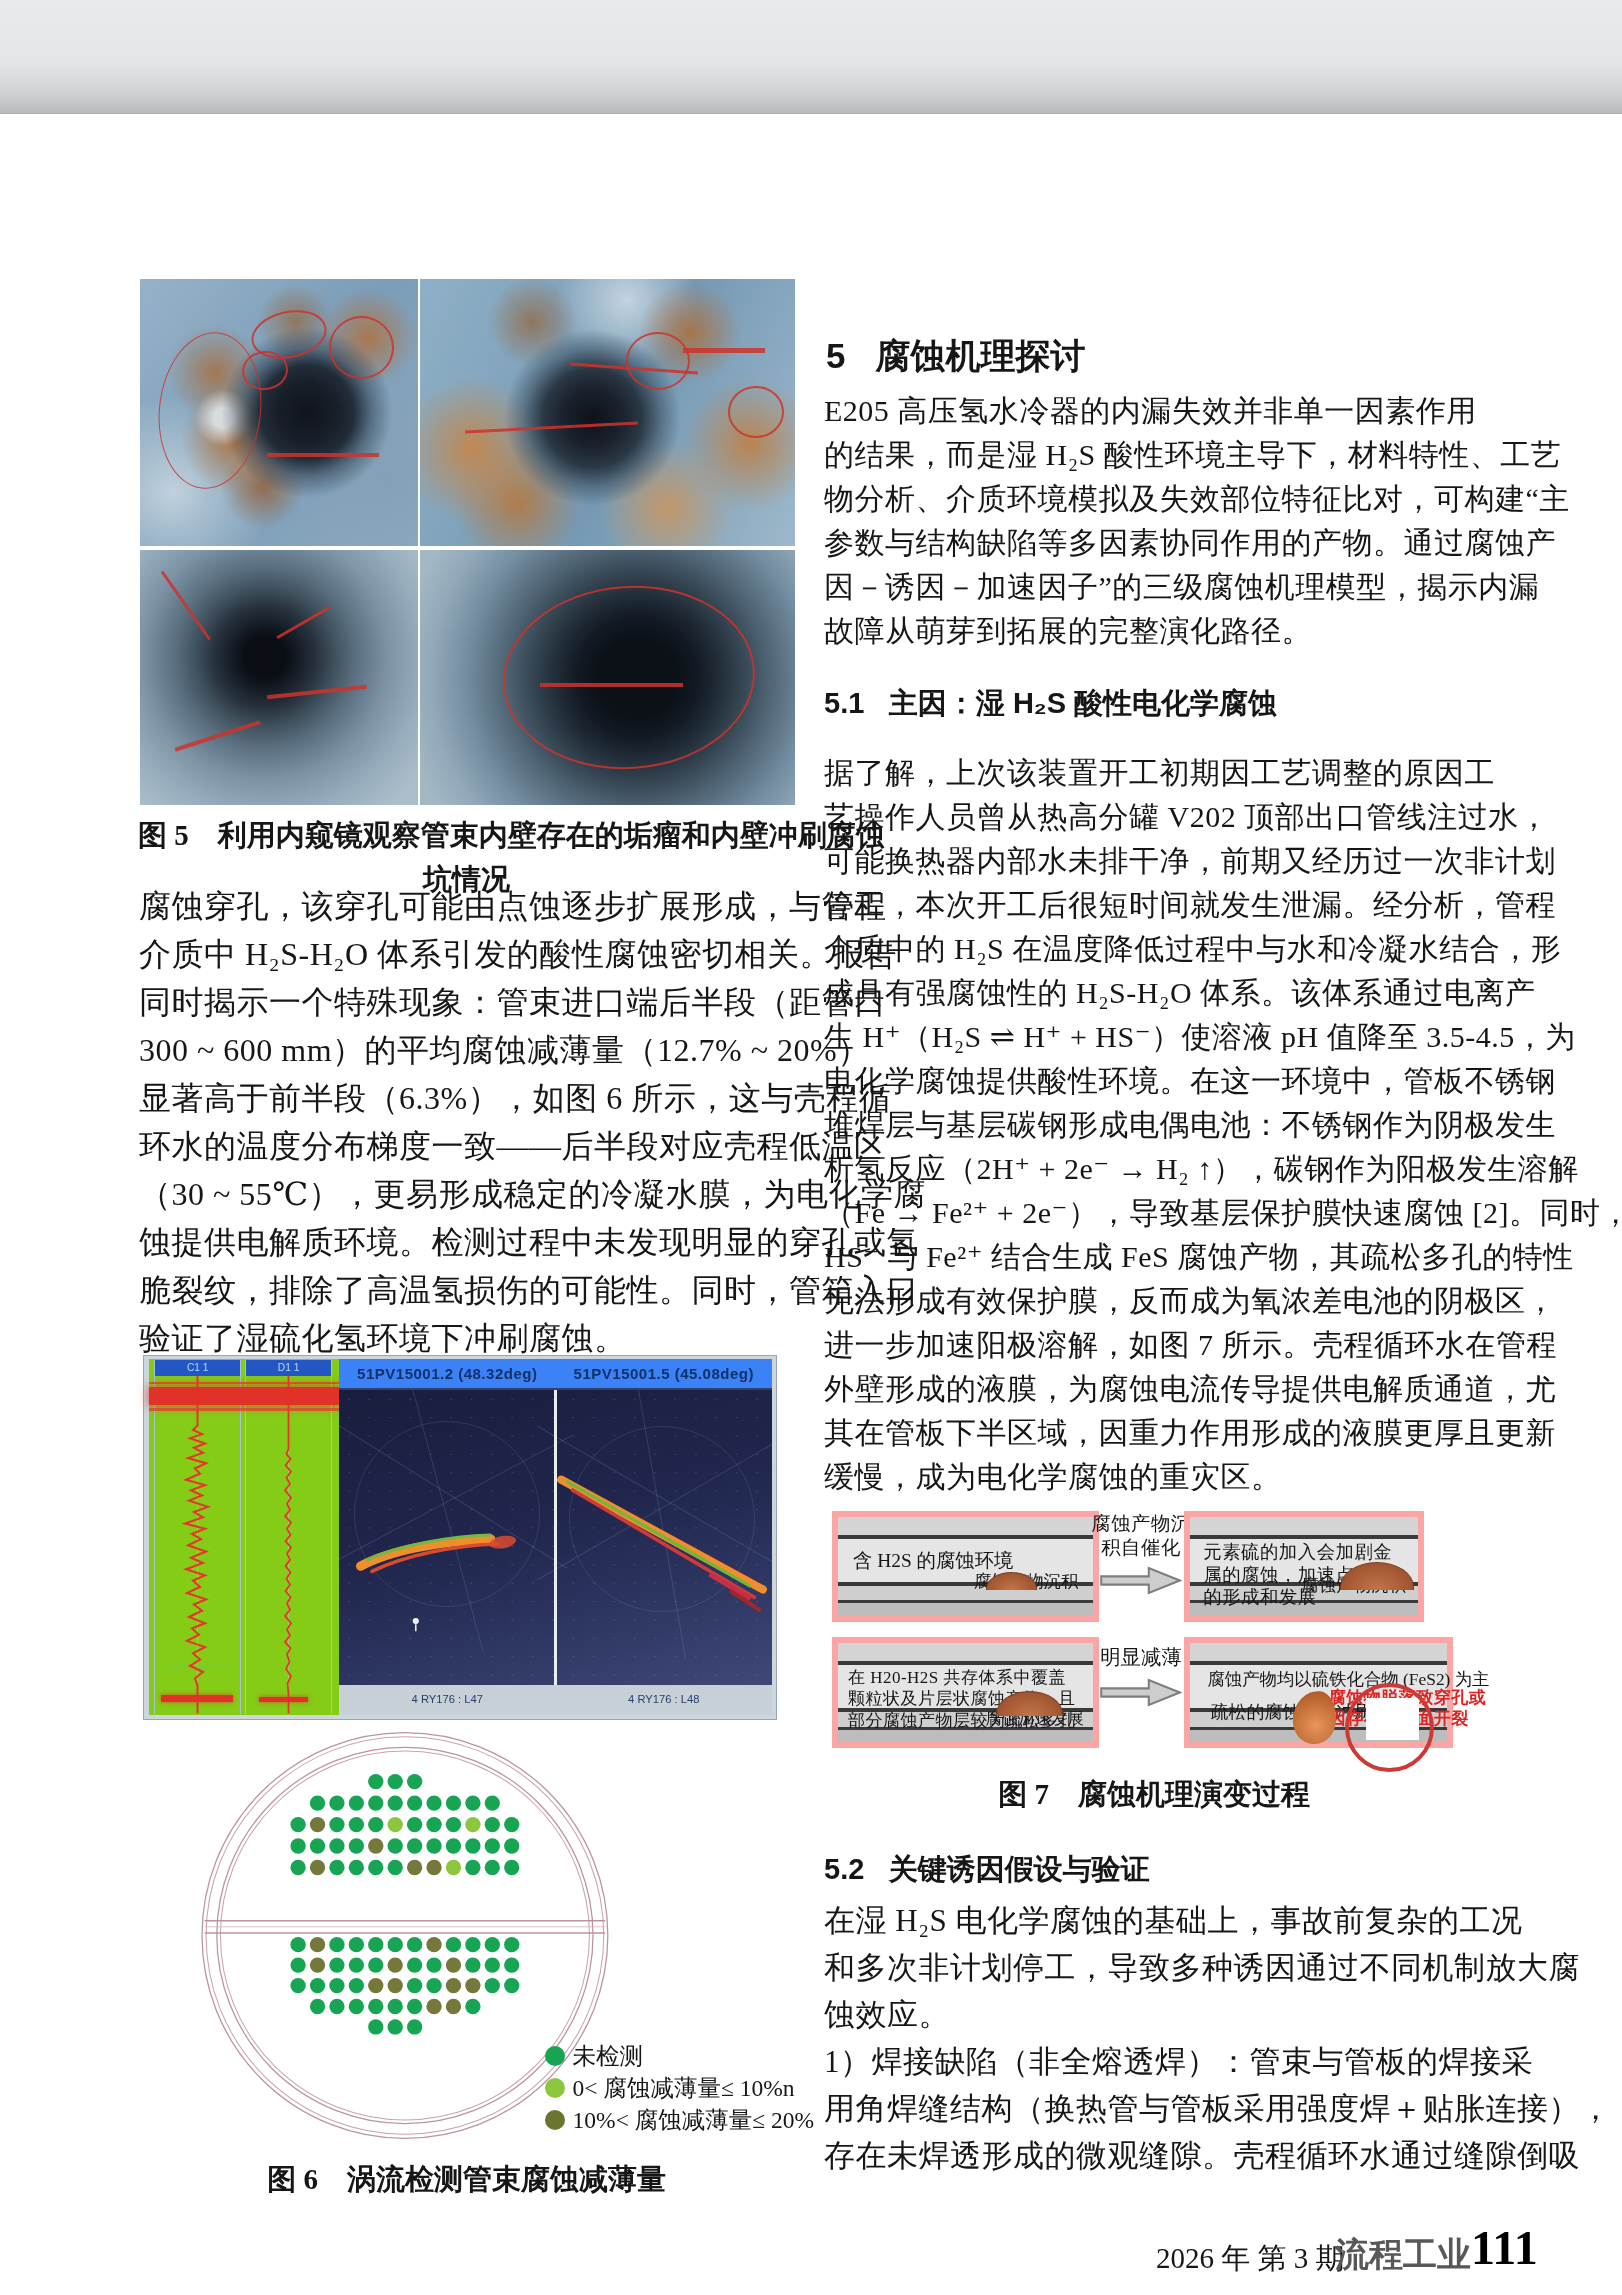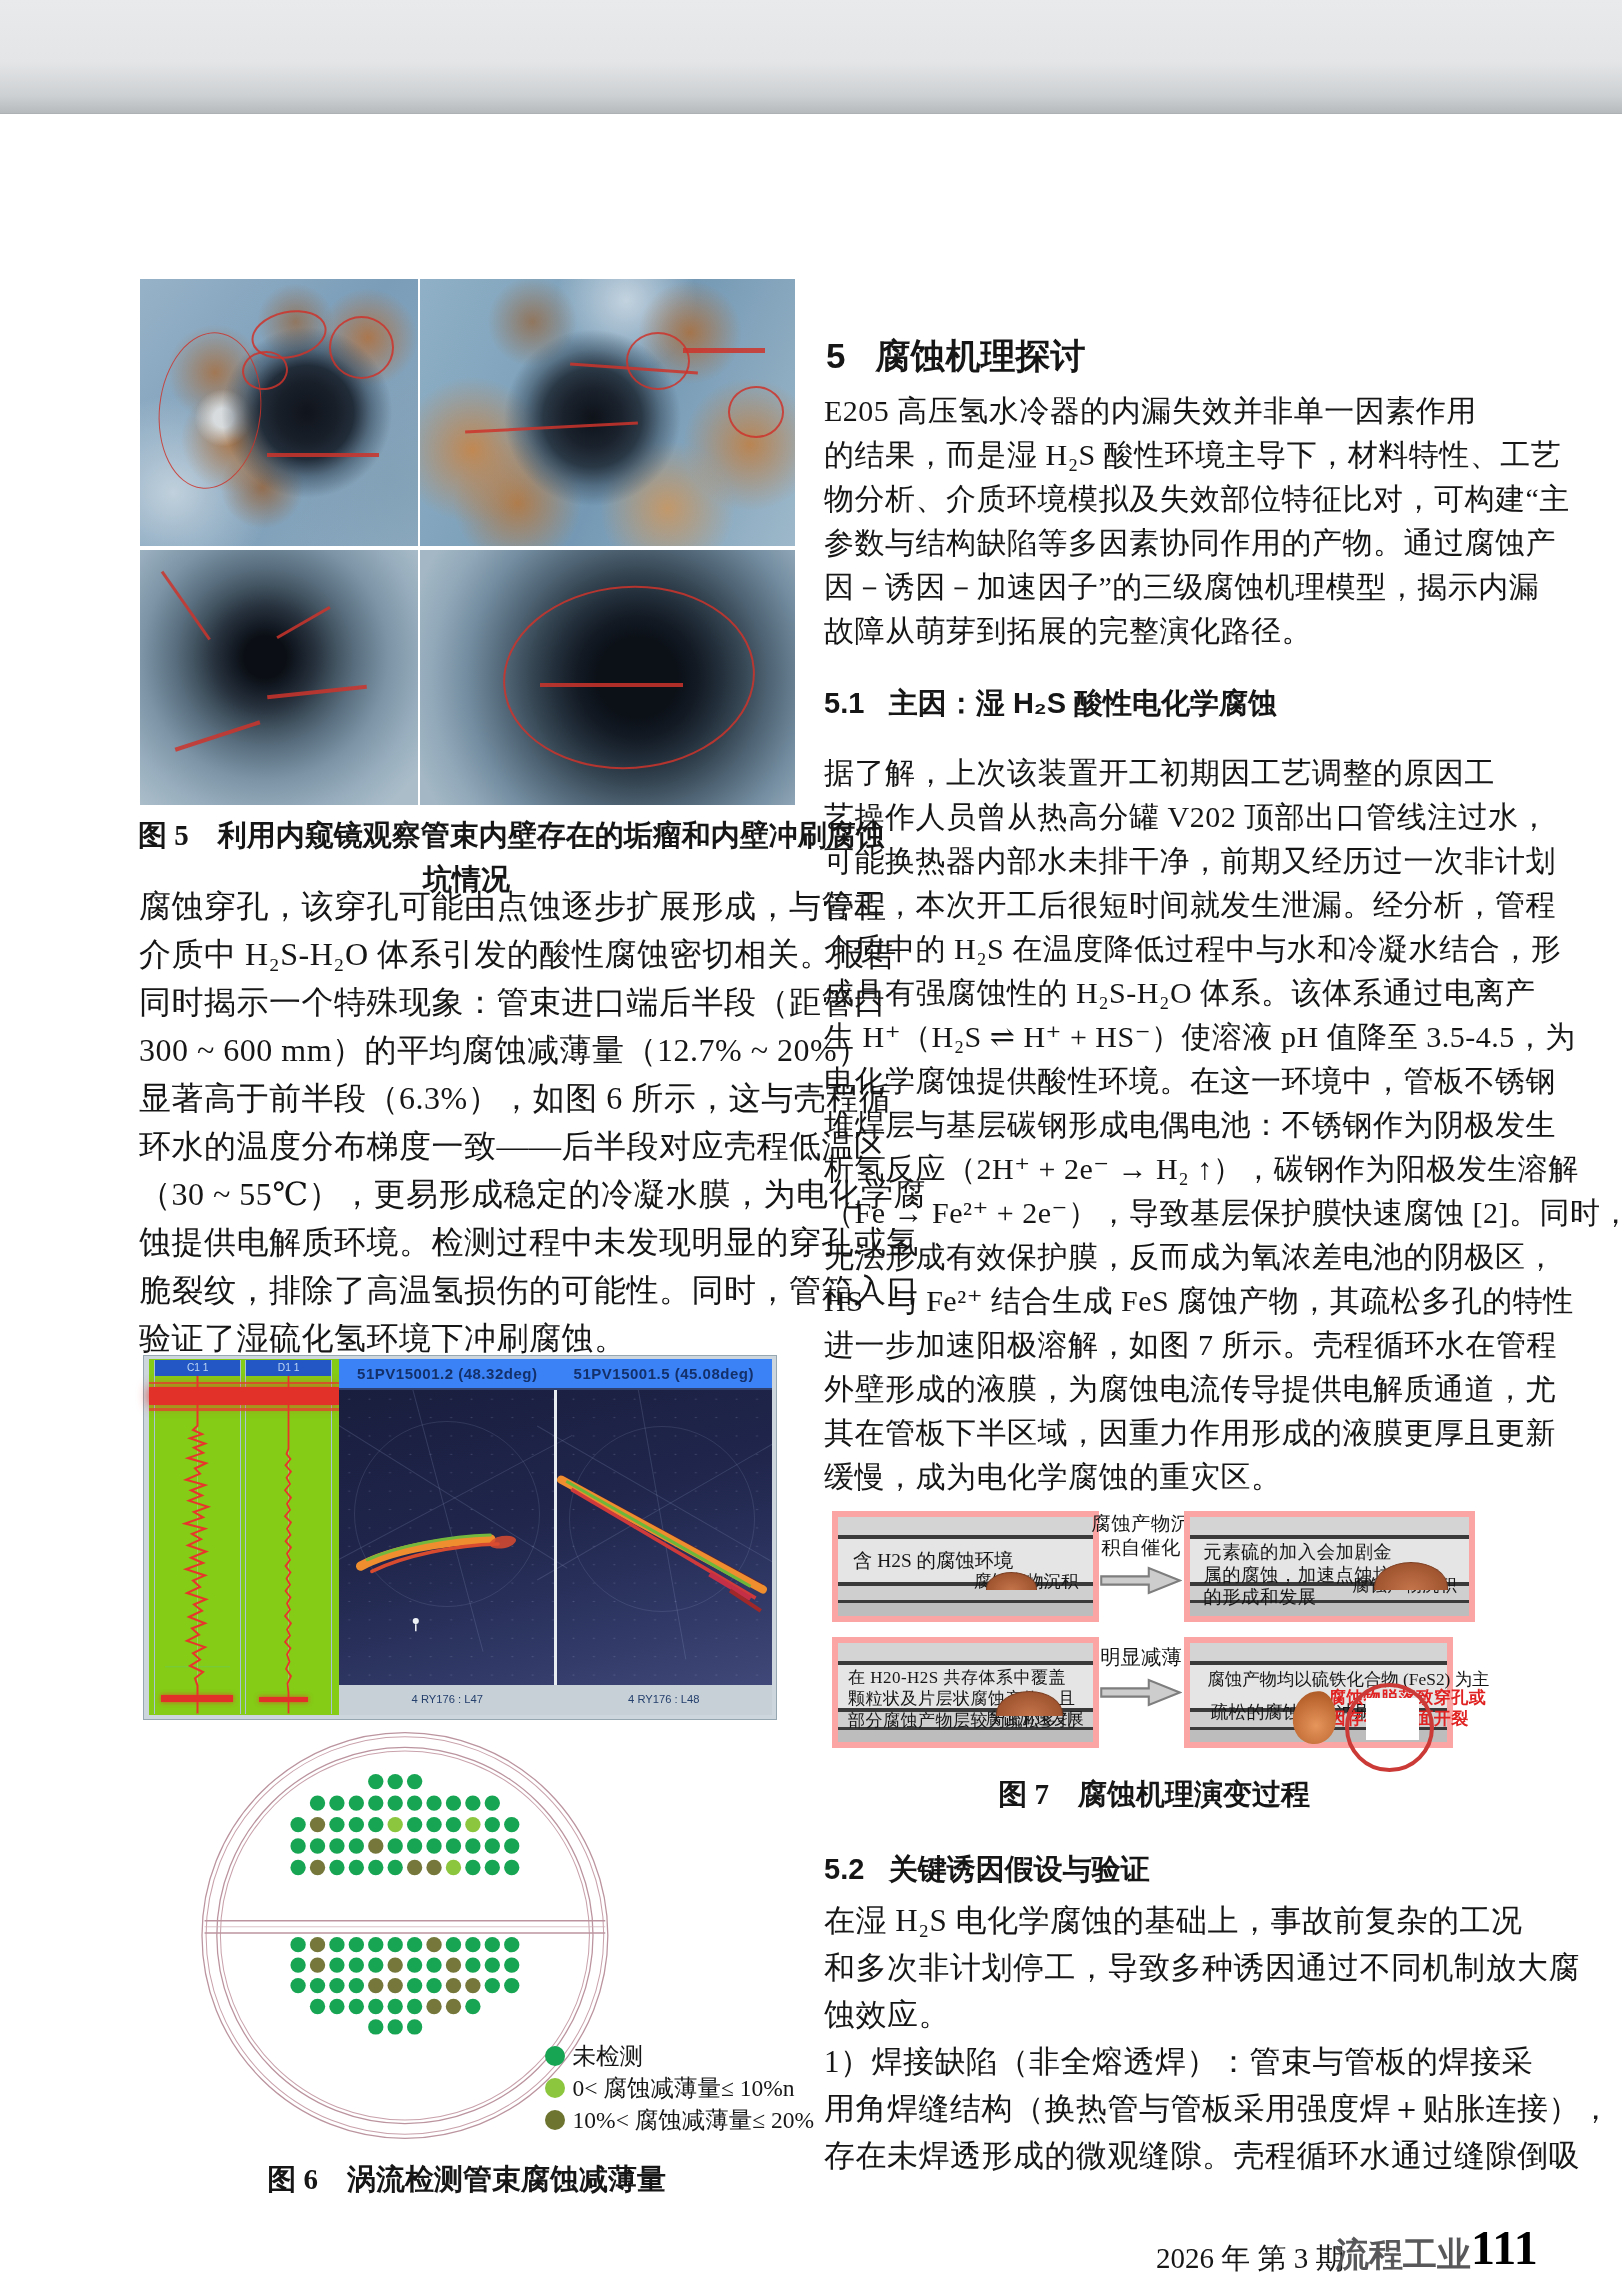--- a/index.html
+++ b/index.html
@@ -83,21 +83,21 @@
   
   .circlewrap{position:absolute;left:179px;top:1717px;width:460px;height:440px;}
   .legend{position:absolute;left:545px;top:2040px;width:245px;}
   .lrow{display:flex;align-items:center;height:32px;}
   .lswatch{width:20.4px;height:20.4px;border-radius:50%;margin-right:7.2px;flex:0 0 20.4px;}
   .ltext{font-size:23.5px;white-space:nowrap;}
   
   .fig7{position:absolute;left:824px;top:1508px;width:660px;height:317px;}
   .fpanel{position:absolute;border:6px solid #fca5a5;background:#e5e5e5;box-sizing:border-box;}
   .tl{left:7.7px;top:2.6px;width:267px;height:111px;}
-  .tr{left:360px;top:2.6px;width:291px;height:111px;padding-left:21px;}
+  .tr{left:360px;top:2.6px;width:240px;height:111px;padding-left:21px;}
   .bl{left:7.7px;top:129px;width:267px;height:111px;}
   .br{left:360px;top:129px;width:269px;height:111px;}
   .wt{position:absolute;left:0;right:0;top:0;height:18.4px;background:#d4d4d4;border-bottom:4.1px solid #3a3a3a;}
   .wb{position:absolute;left:0;right:0;bottom:0;height:30px;background:#cfcfcf;border-top:4.1px solid #3a3a3a;}
   .wb2{position:absolute;left:0;right:0;bottom:0;height:12.3px;background:#bdbdbd;border-top:3.1px solid #3a3a3a;}
   .ptext{position:absolute;font-size:19.4px;white-space:nowrap;}
   .ptext.small{font-size:17.4px;}
   .plines{position:absolute;font-size:18.4px;line-height:22.5px;white-space:nowrap;}
   .redtext{position:absolute;color:#e02222;font-size:17px;line-height:21px;font-weight:bold;white-space:nowrap;}
   .mound{position:absolute;background:radial-gradient(ellipse at 50% 100%,#c4744a 0%,#a05530 70%,#8a4524 100%);
@@ -374,22 +374,22 @@
       <div class="pline">艺操作人员曾从热高分罐 V202 顶部出口管线注过水，</div>
       <div class="pline">可能换热器内部水未排干净，前期又经历过一次非计划</div>
       <div class="pline">停工，本次开工后很短时间就发生泄漏。经分析，管程</div>
       <div class="pline">介质中的 H₂S 在温度降低过程中与水和冷凝水结合，形</div>
       <div class="pline">成具有强腐蚀性的 H₂S-H₂O 体系。该体系通过电离产</div>
       <div class="pline">生 H⁺（H₂S ⇌ H⁺ + HS⁻）使溶液 pH 值降至 3.5-4.5，为</div>
       <div class="pline">电化学腐蚀提供酸性环境。在这一环境中，管板不锈钢</div>
       <div class="pline">堆焊层与基层碳钢形成电偶电池：不锈钢作为阴极发生</div>
       <div class="pline">析氢反应（2H⁺ + 2e⁻ → H₂ ↑），碳钢作为阳极发生溶解</div>
       <div class="pline">（Fe → Fe²⁺ + 2e⁻），导致基层保护膜快速腐蚀 [2]。同时，</div>
+      <div class="pline">HS⁻ 与 Fe²⁺ 结合生成 FeS 腐蚀产物，其疏松多孔的特性</div>
       <div class="pline">无法形成有效保护膜，反而成为氧浓差电池的阴极区，</div>
-      <div class="pline">HS⁻ 与 Fe²⁺ 结合生成 FeS 腐蚀产物，其疏松多孔的特性</div>
       <div class="pline">进一步加速阳极溶解，如图 7 所示。壳程循环水在管程</div>
       <div class="pline">外壁形成的液膜，为腐蚀电流传导提供电解质通道，尤</div>
       <div class="pline">其在管板下半区域，因重力作用形成的液膜更厚且更新</div>
       <div class="pline">缓慢，成为电化学腐蚀的重灾区。</div>
     </div>
 
   <div class="fig7">
     <div class="fpanel tl">
       <div class="wt"></div>
       <div class="wb">

